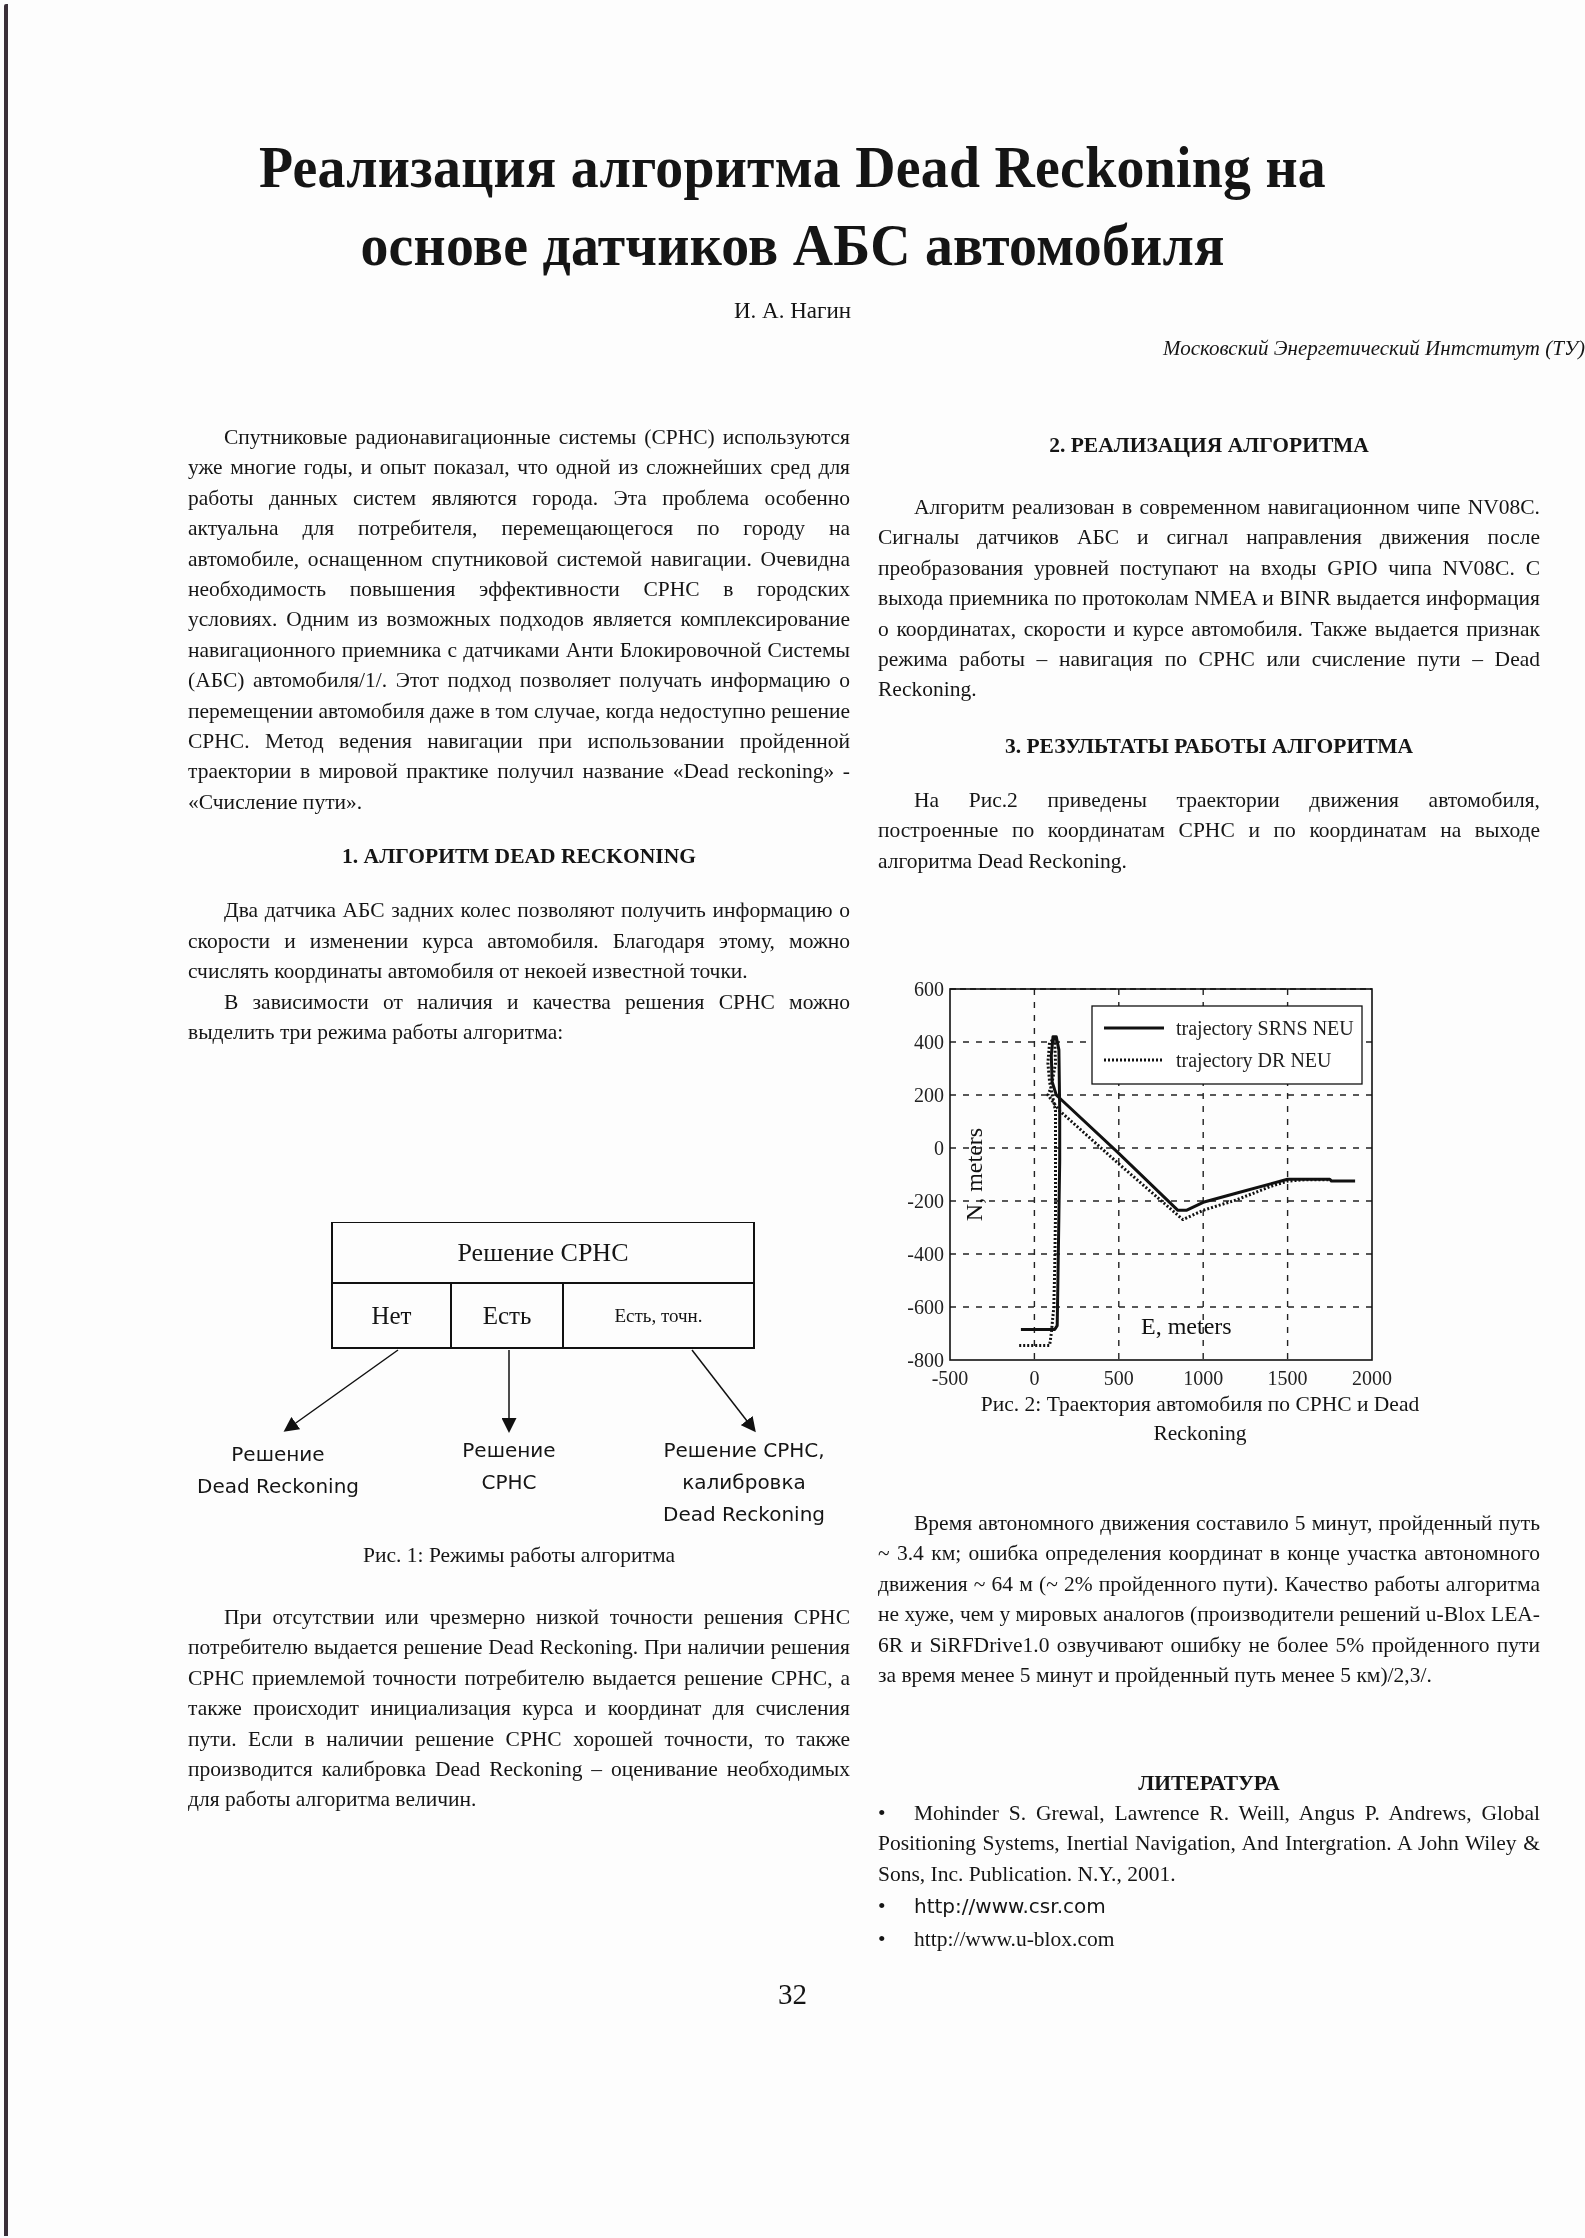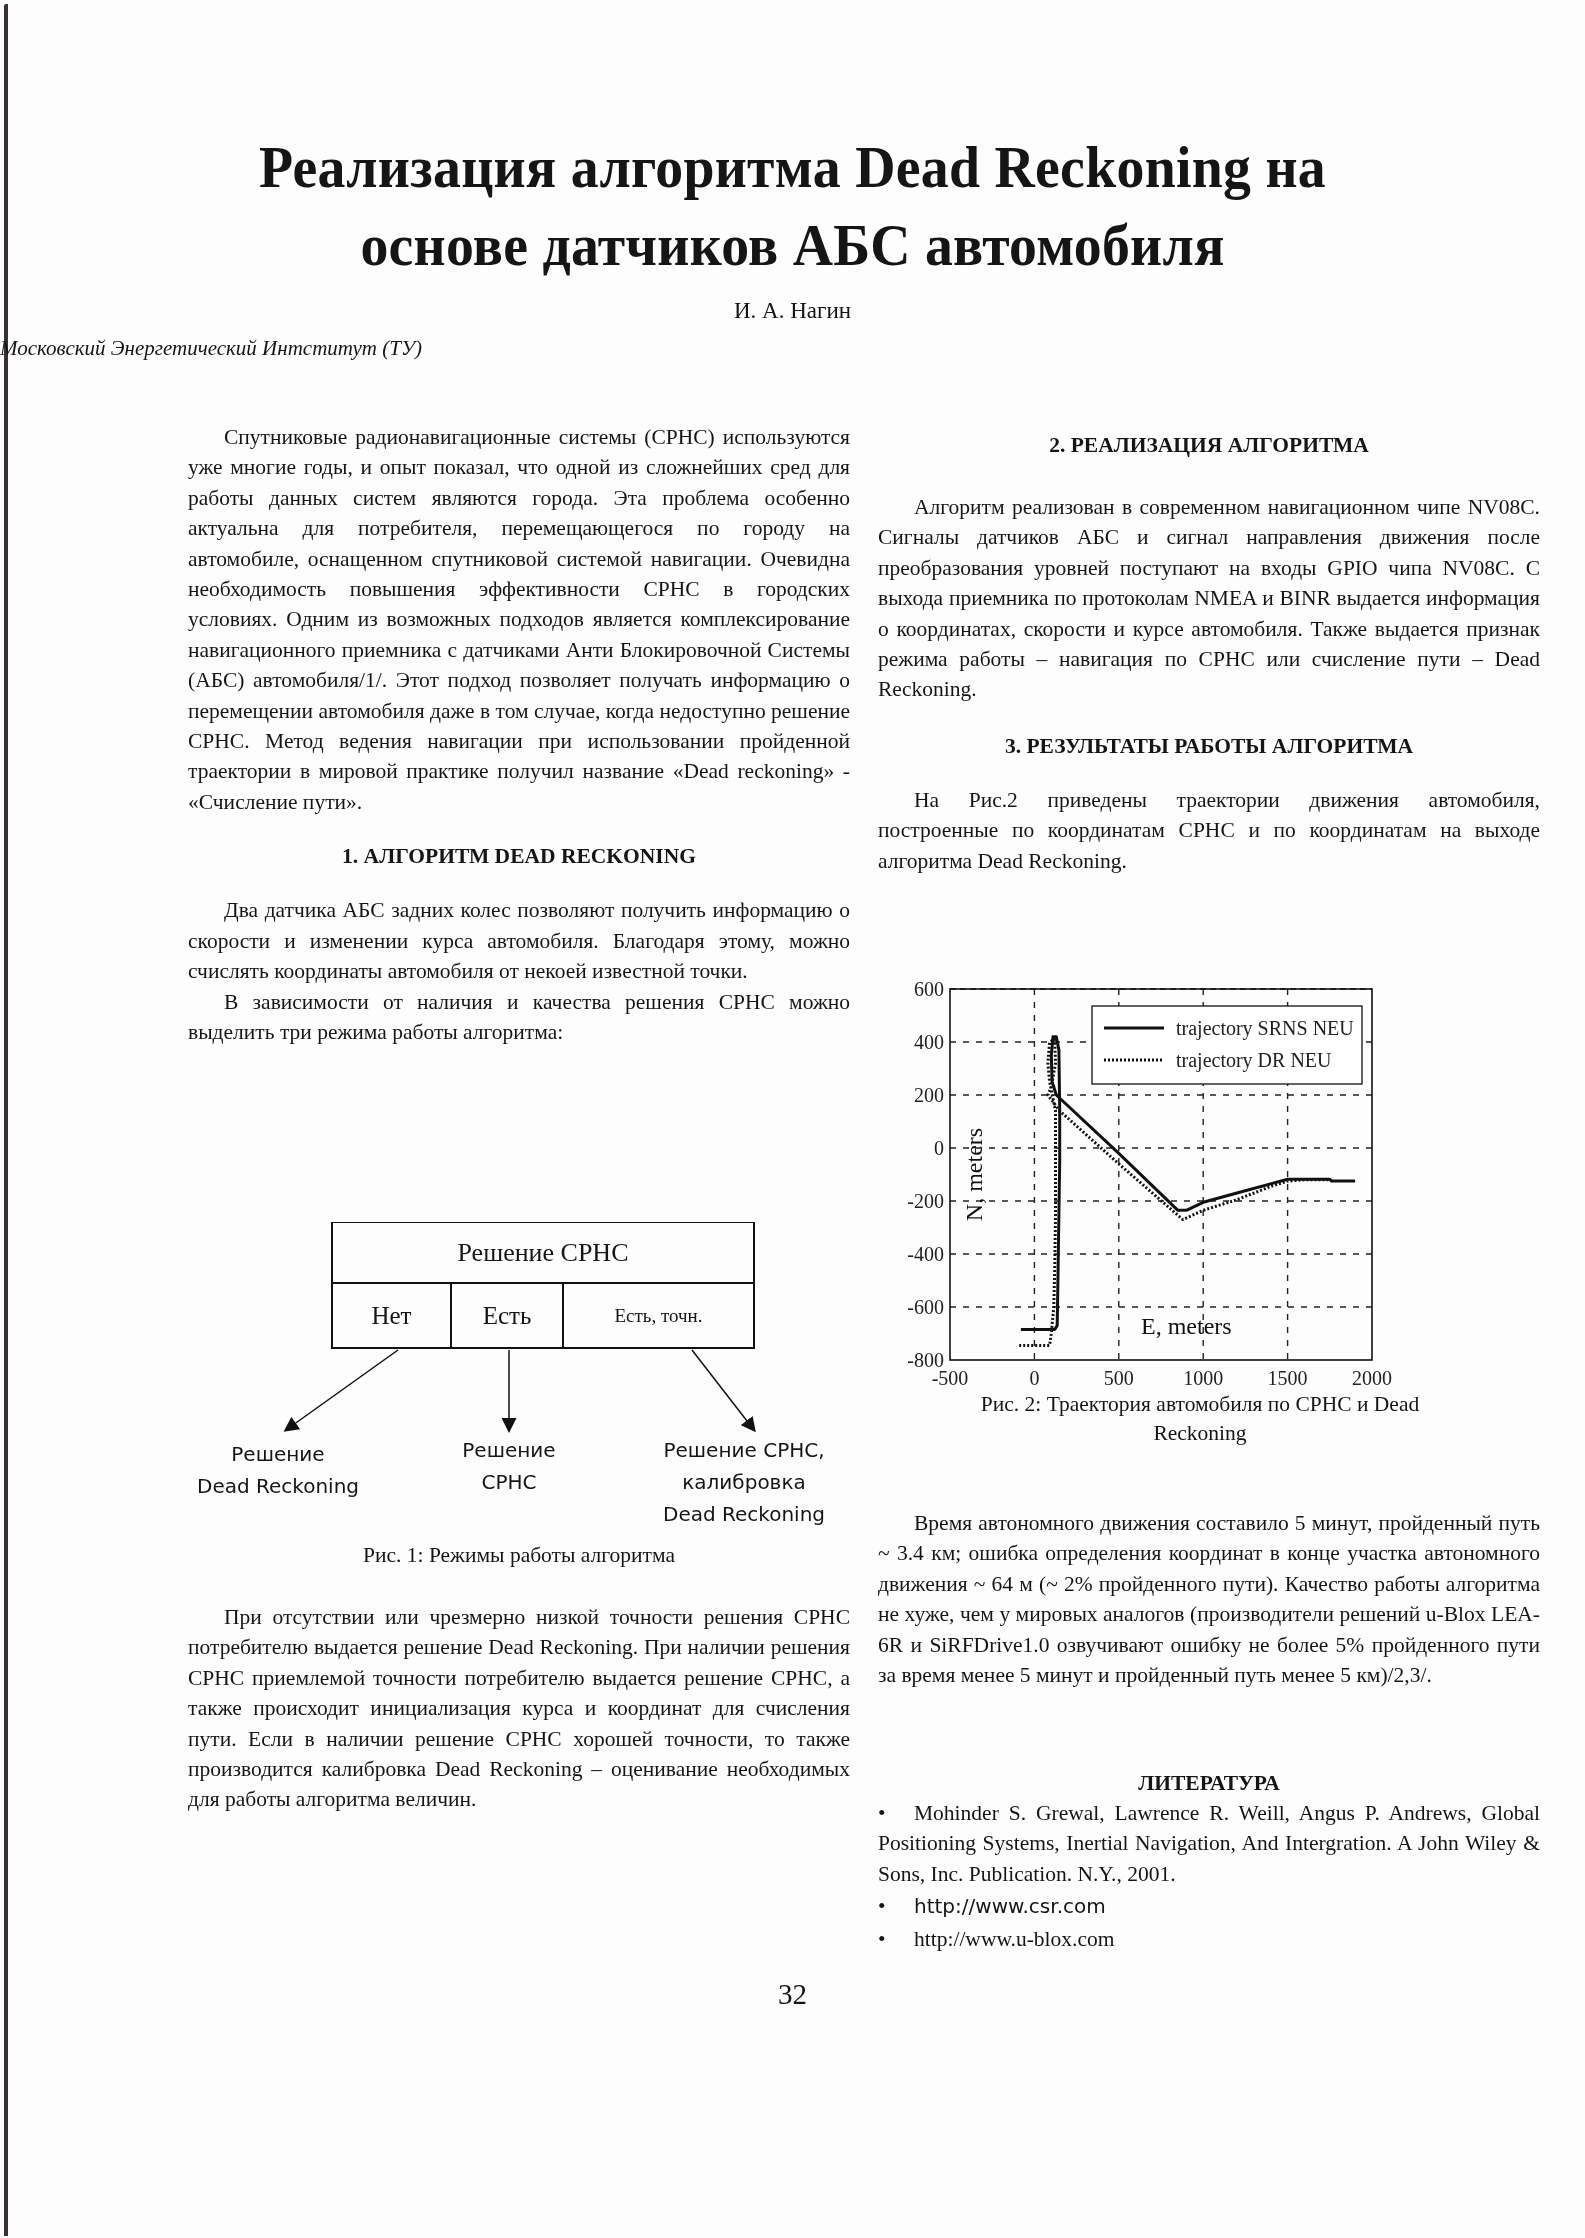--- a/index.html
+++ b/index.html
@@ -18,21 +18,21 @@
     text-align: center; font-weight: bold; font-size: 60px; line-height: 78px;
     letter-spacing: 0.3px;
     transform: scaleX(0.93); transform-origin: center top;
   }
   .author {
     position: absolute; left: 0; width: 1585px; top: 298px;
     text-align: center; font-size: 23px;
   }
   .affil {
     position: absolute; left: 0; width: 1585px; top: 336px;
-    text-align: left; font-size: 21px; font-style: italic;
+    text-align: right; font-size: 21px; font-style: italic;
   }
   .col { position: absolute; width: 662px; }
   .col-left { left: 188px; }
   .col-right { left: 878px; }
   p.body {
     margin: 0; font-size: 21.5px; line-height: 30.4px; text-align: justify;
     text-indent: 36px;
   }
   h2.sec {
     margin: 0; font-size: 21.5px; font-weight: bold; text-align: center;

